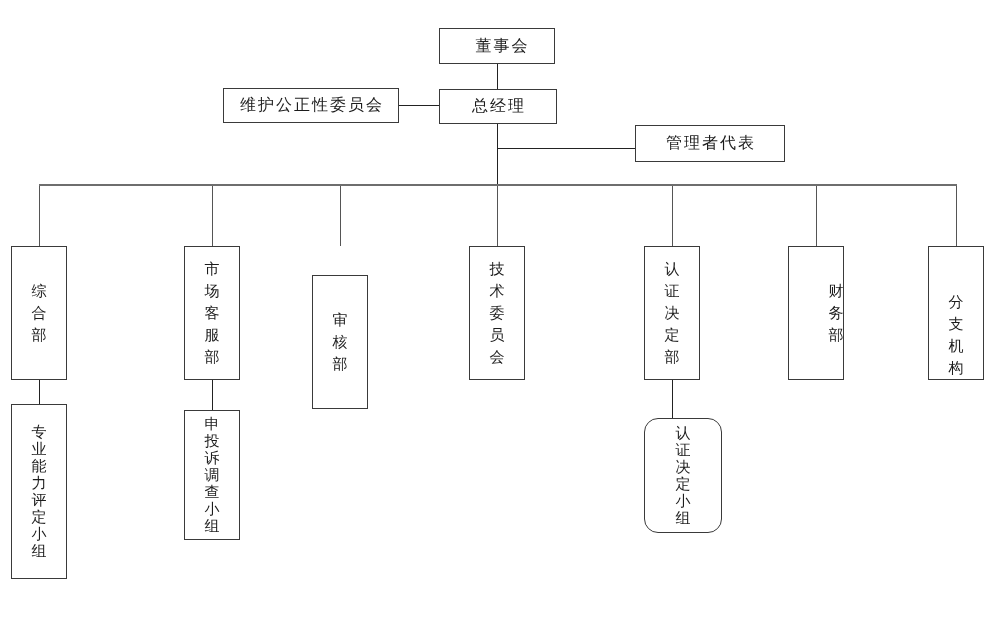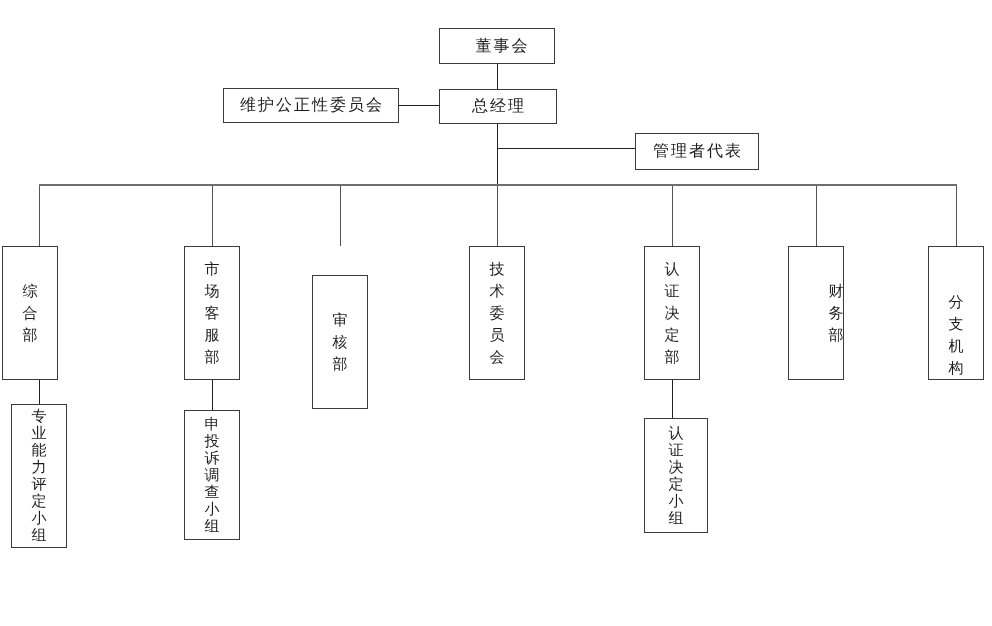--- a/index.html
+++ b/index.html
@@ -33,40 +33,40 @@
   </div>
 
   <div class="box hbox" style="left:439px; top:89px; width:118px; height:35px;font-family:Liberation Serif, serif;">
     <span>总经理</span>
   </div>
 
   <div class="box hbox" style="left:223px; top:88px; width:176px; height:35px;">
     <span>维护公正性委员会</span>
   </div>
 
-  <div class="box hbox" style="left:635px; top:125px; width:124px; height:37px;margin-top:8px;">
+  <div class="box hbox" style="left:635px; top:125px; width:150px; height:37px;">
     <span>管理者代表</span>
   </div>
 
   <div class="line" style="left:497px; top:64px; width:1px; height:25px;"></div>
   <div class="line" style="left:399px; top:105px; width:40px; height:1px;"></div>
   <div class="line" style="left:497px; top:124px; width:1px; height:61px;"></div>
   <div class="line" style="left:498px; top:148px; width:137px; height:1px;"></div>
 
   <div class="rail" style="left:39px; top:184px; width:918px; height:2px;"></div>
 
   <div class="drop" style="left:39px; top:186px; width:1px; height:60px;"></div>
   <div class="drop" style="left:212px; top:186px; width:1px; height:60px;"></div>
   <div class="drop" style="left:340px; top:186px; width:1px; height:60px;"></div>
   <div class="drop" style="left:497px; top:186px; width:1px; height:60px;"></div>
   <div class="drop" style="left:672px; top:186px; width:1px; height:60px;"></div>
   <div class="drop" style="left:816px; top:186px; width:1px; height:60px;"></div>
   <div class="drop" style="left:956px; top:186px; width:1px; height:60px;"></div>
 
-  <div class="box vbox" style="left:2px; top:246px; width:56px; height:134px;">
+  <div class="box vbox" style="left:11px; top:246px; width:56px; height:134px;">
     <span class="vtext">综合部</span>
   </div>
   <div class="box vbox" style="left:184px; top:246px; width:56px; height:134px;">
     <span class="vtext">市场客服部</span>
   </div>
   <div class="box vbox" style="left:312px; top:246px; width:56px; height:134px;margin-top:29px;">
     <span class="vtext">审核部</span>
   </div>
   <div class="box vbox" style="left:644px; top:246px; width:56px; height:134px;">
     <span class="vtext">认证决定部</span>
@@ -78,23 +78,23 @@
     <span class="vtext">财务部</span>
   </div>
   <div class="box vbox" style="left:928px; top:246px; width:56px; height:134px;align-items:flex-end;">
     <span class="vtext">分支机构</span>
   </div>
 
   <div class="line" style="left:39px; top:380px; width:1px; height:24px;"></div>
   <div class="line" style="left:212px; top:380px; width:1px; height:30px;"></div>
   <div class="line" style="left:672px; top:380px; width:1px; height:38px;"></div>
 
-  <div class="box vbox sub" style="left:11px; top:404px; width:56px; height:144px;align-items:center;">
+  <div class="box vbox sub" style="left:11px; top:404px; width:56px; height:175px;align-items:center;">
     <span class="vtext">专业能力评定小组</span>
   </div>
   <div class="box vbox sub" style="left:184px; top:410px; width:56px; height:130px;">
     <span class="vtext">申投诉调查小组</span>
   </div>
-  <div class="box vbox sub" style="left:644px; top:418px; width:64px; height:115px;">
+  <div class="box vbox sub" style="left:644px; top:418px; width:78px; height:115px;border-radius:14px;">
     <span class="vtext">认证决定小组</span>
   </div>
 
 </div>
 
 </body></html>

